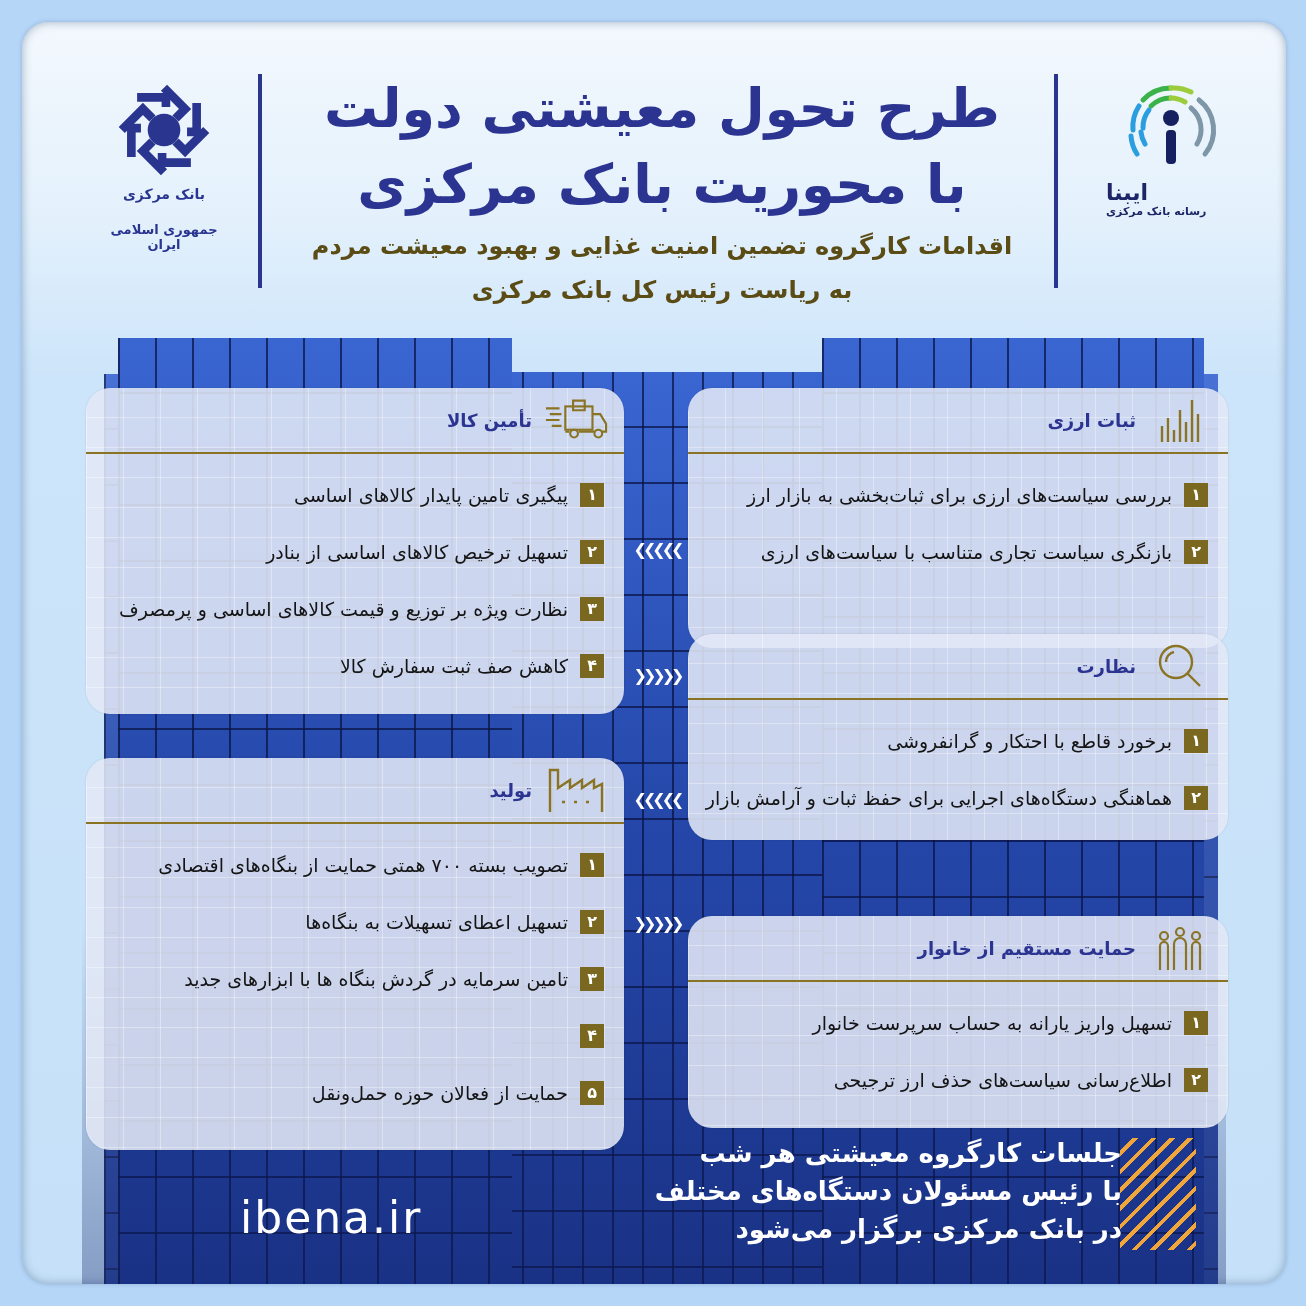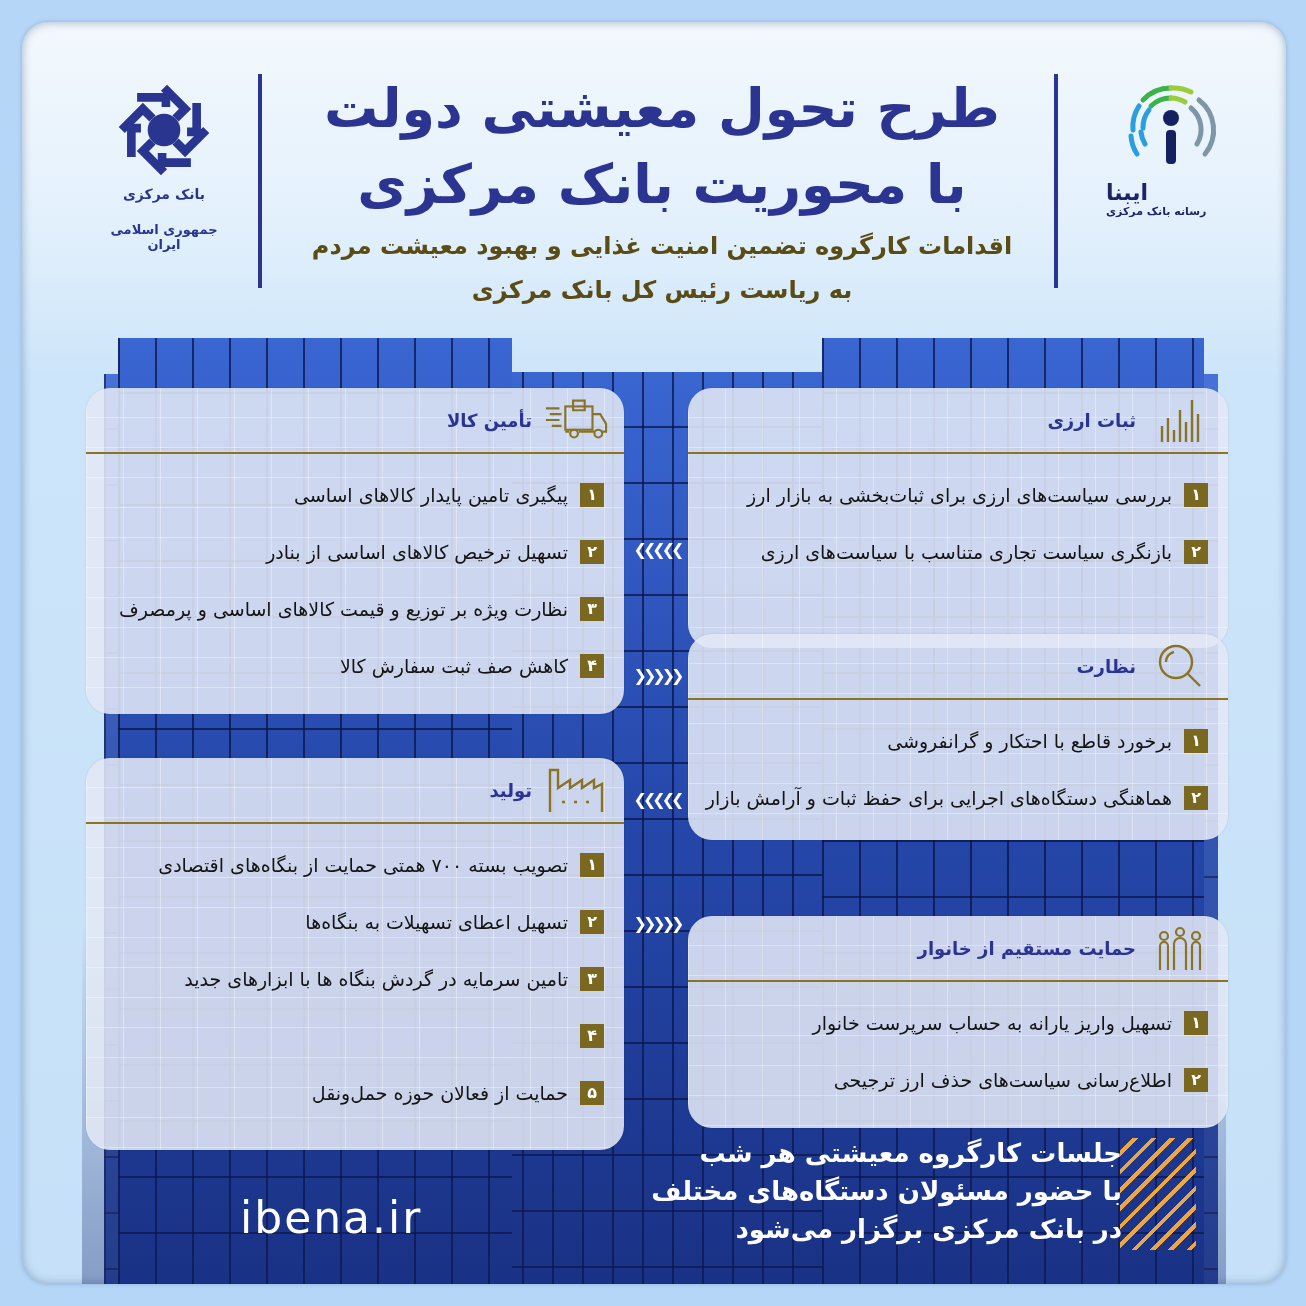--- a/index.html
+++ b/index.html
@@ -291,18 +291,18 @@
   </div>
 
   <div class="arrows a1">❮❮❮❮❮</div>
   <div class="arrows a2">❯❯❯❯❯</div>
   <div class="arrows a3">❮❮❮❮❮</div>
   <div class="arrows a4">❯❯❯❯❯</div>
 
   <div class="hatch"></div>
   <div class="note">
     <div>جلسات کارگروه معیشتی هر شب</div>
-    <div>با حضور مسئولان دستگاه‌های مختلف</div>
+    <div>با رئیس مسئولان دستگاه‌های مختلف</div>
     <div>در بانک مرکزی برگزار می‌شود</div>
   </div>
   <div class="site">ibena.ir</div>
 
 </div>
 
 </body></html>

